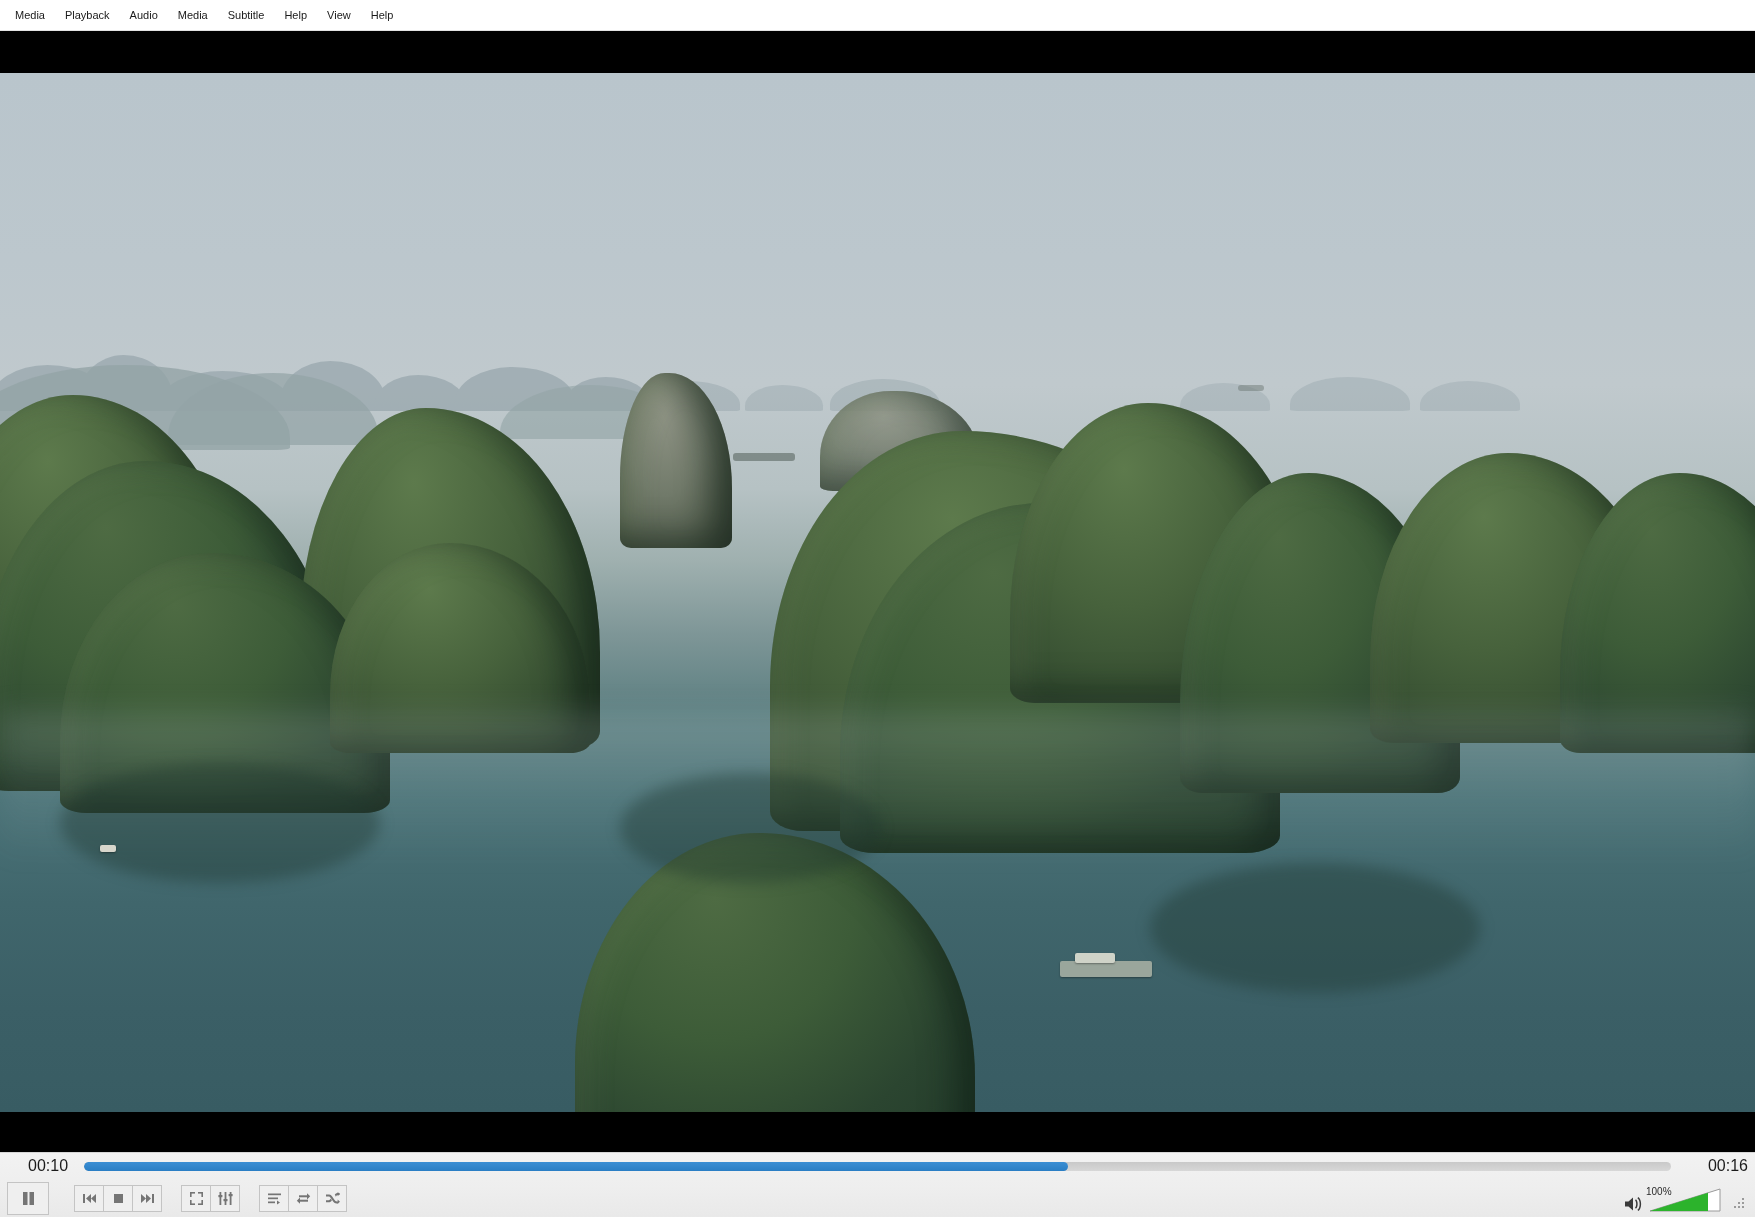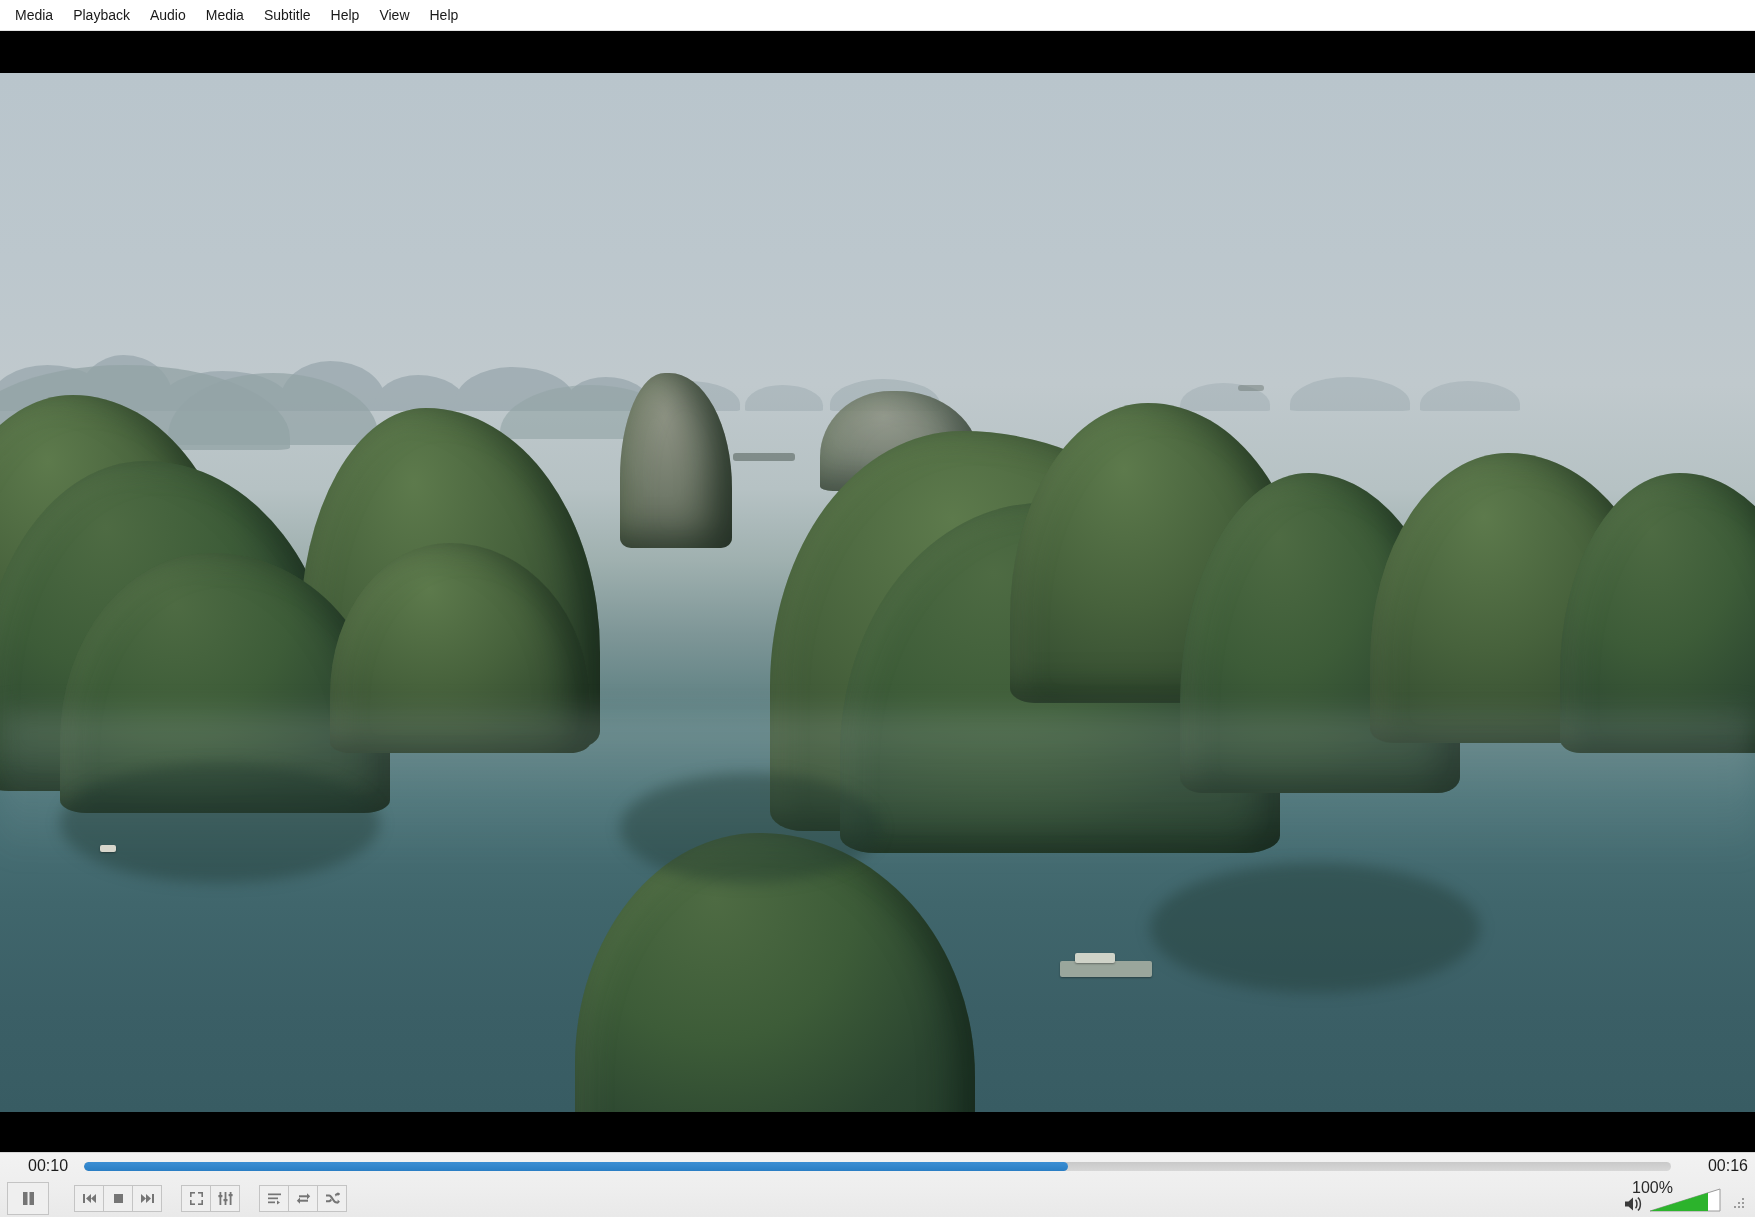--- a/index.html
+++ b/index.html
@@ -70,21 +70,21 @@
 
   
   .menubar {
     height: 31px; flex: 0 0 31px;
     background: #ffffff;
     display: flex; align-items: center;
     border-bottom: 1px solid #e3e3e3;
     padding-left: 5px;
   }
   .menuitem {
-    font-size: 14px; color: #1a1a1a;
+    font-size: 11px; color: #1a1a1a;
     padding: 3px 10px; cursor: default;
     white-space: nowrap;
   }
 
   
   .videoarea {
     flex: 1 1 auto;
     background: #000000;
     position: relative; overflow: hidden;
     min-height: 0;
@@ -193,22 +193,22 @@
   }
   .btn.big { width: 42px; height: 33px; }
   .grp { display: flex; align-items: center; margin-right: 20px; }
   .grp.first { margin-right: 26px; }
   .icn { fill: #757575; display: block; }
   .volwrap {
     position: absolute; right: 8px; bottom: 4px;
     display: flex; align-items: flex-end; gap: 4px;
   }
   .volpct {
-    font-size: 16px; color: #2a2a2a;
-    position: absolute; left: 8px; bottom: 16px;
+    font-size: 10px; color: #2a2a2a;
+    position: absolute; left: 22px; bottom: 16px;
     white-space: nowrap;
   }
   .volslider { position: relative; width: 78px; height: 26px; }
   .resize-grip {
     width: 13px; height: 13px; position: relative; margin-left: 4px;
     margin-bottom: 2px;
   }
   .resize-grip i {
     position: absolute; width: 2px; height: 2px; background: #9a9a9a;
   }

